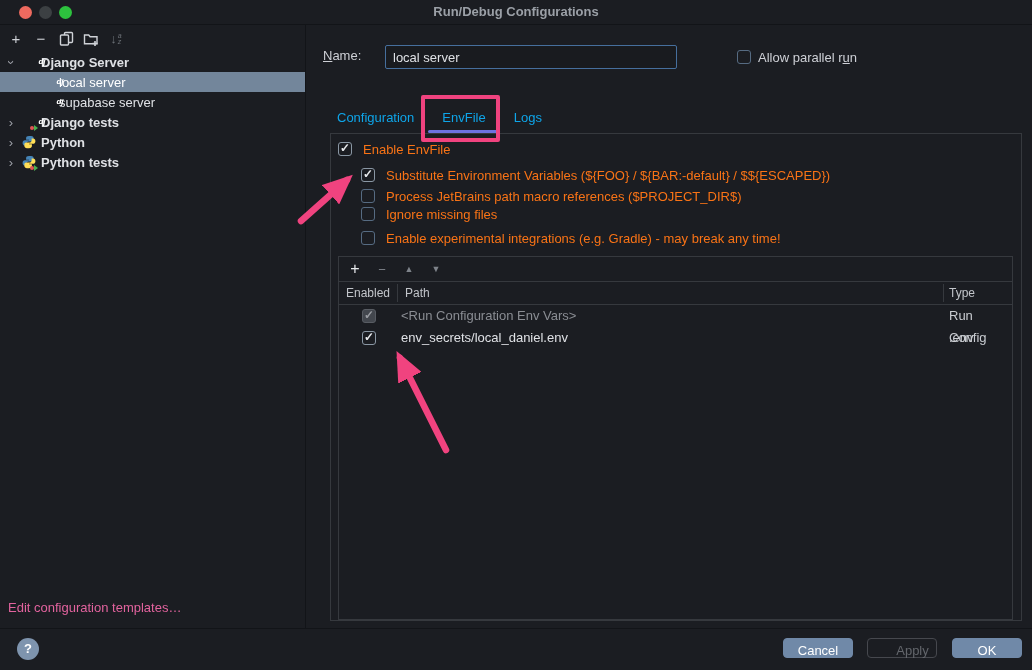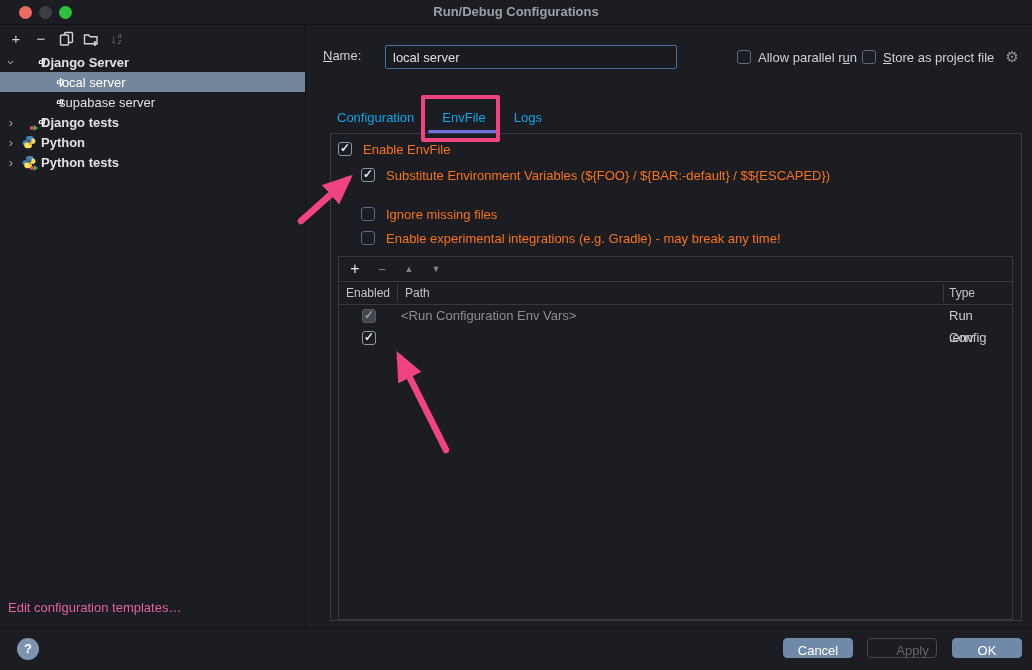--- a/index.html
+++ b/index.html
@@ -226,40 +226,39 @@
   </div>
 
   <div class="main">
     <div class="name-label"><span class="mn-u">N</span><span>ame:</span></div>
     <input class="name-input" value="local server" style="">
 
     <div class="hdr-check hc-parallel">
       <span class="cb"></span>
       <span><span>Allow parallel r</span><span class="mn-u">u</span><span>n</span></span>
     </div>
-    <div class="hdr-check hc-store">
-      <span class="cb"></span>
-      <span><span class="mn-u">S</span><span>tore as project file</span></span>
-      <span class="gear">⚙</span>
-    </div>
 
     <div class="tabs">
       <div class="tab">Configuration</div>
       <div class="tab active">EnvFile</div>
       <div class="tab">Logs</div>
     </div>
 
     <div class="panel">
       <div class="opt-row" style="left:7px; top:5px;">
         <span class="cb checked"></span>
         <span>Enable EnvFile</span>
       </div>
       <div class="opt-row" style="left:30px; top:31px;">
         <span class="cb checked"></span>
         <span>Substitute Environment Variables (${FOO} / ${BAR:-default} / $${ESCAPED})</span>
+      </div>
+      <div class="opt-row" style="left:30px; top:52px;">
+        <span class="cb"></span>
+        <span>Process JetBrains path macro references ($PROJECT_DIR$)</span>
       </div>
       <div class="opt-row" style="left:30px; top:70px;">
         <span class="cb"></span>
         <span>Ignore missing files</span>
       </div>
       <div class="opt-row" style="left:30px; top:94px;">
         <span class="cb"></span>
         <span>Enable experimental integrations (e.g. Gradle) - may break any time!</span>
       </div>
 
@@ -277,20 +276,21 @@
           <span class="th-sep sep2"></span>
           <span class="th th-type">Type</span>
         </div>
         <div class="tbl-row row1">
           <span class="cb checked disabled row-cb"></span>
           <span class="cell-path dim">&lt;Run Configuration Env Vars&gt;</span>
           <span class="cell-type">Run Config</span>
         </div>
         <div class="tbl-row row2">
           <span class="cb checked row-cb"></span>
+          <span class="cell-path">env_secrets/local_daniel.env</span>
           <span class="cell-type">.env</span>
         </div>
       </div>
     </div>
   </div>
 
   <div class="footer">
     <div class="help-btn">?</div>
     <div class="btn btn-filled btn-cancel">Cancel</div>
     <div class="btn btn-apply">Apply</div>

